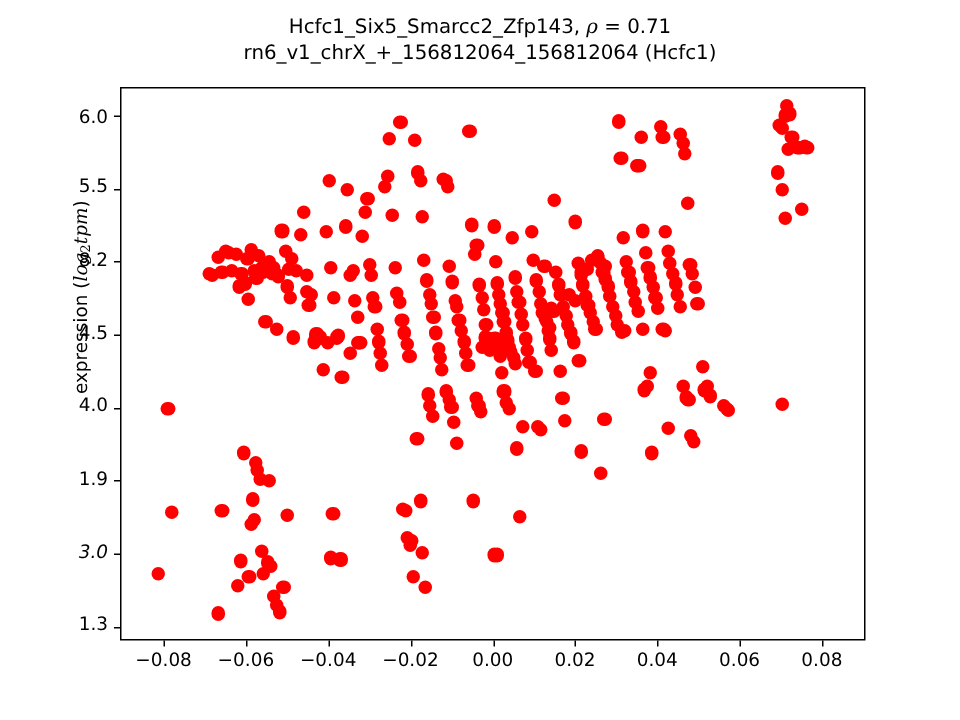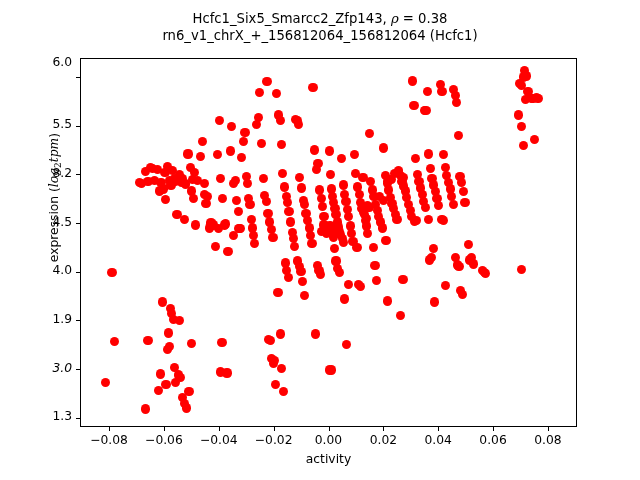--- a/index.html
+++ b/index.html
@@ -117,21 +117,21 @@
   }
   .mathit { font-style: italic; font-family: "DejaVu Serif", serif; }
   .sub { font-size: 0.72em; vertical-align: -0.25em; font-style: normal; font-family: "DejaVu Serif", serif; }
 </style>
 </head>
 <body>
 
 <div id="figure">
 
   <div id="title-block">
-    <span class="tline"><span>Hcfc1_Six5_Smarcc2_Zfp143, </span><span class="rho">ρ</span><span> = 0.38</span></span>
+    <span class="tline"><span>Hcfc1_Six5_Smarcc2_Zfp143, </span><span class="rho">ρ</span><span> = 0.71</span></span>
     <span class="tline">rn6_v1_chrX_+_156812064_156812064 (Hcfc1)</span>
   </div>
 
   <div id="plot-frame">
     <div id="points-layer">
         <div class="pt" style="left: 30.99px; top: 213.71px; background: rgb(255, 0, 0);"></div>
         <div class="pt" style="left: 24.69px; top: 323.73px; background: rgb(255, 0, 0);"></div>
         <div class="pt" style="left: 33.19px; top: 282.84px; background: rgb(255, 0, 0);"></div>
         <div class="pt" style="left: 58.15px; top: 123.16px; background: rgb(255, 0, 0);"></div>
         <div class="pt" style="left: 60.34px; top: 124.14px; background: rgb(255, 0, 0);"></div>
@@ -506,19 +506,18 @@
       <div class="ticklabel-y" style="top: 320.39px;">1.9</div>
       <div class="tick-y" style="top: 271.71px;"></div>
       <div class="ticklabel-y" style="top: 271.71px;">4.0</div>
       <div class="tick-y" style="top: 223.03px;"></div>
       <div class="ticklabel-y" style="top: 223.03px;">4.5</div>
       <div class="tick-y" style="top: 174.35px;"></div>
       <div class="ticklabel-y" style="top: 174.35px;">8.2</div>
       <div class="tick-y" style="top: 125.67px;"></div>
       <div class="ticklabel-y" style="top: 125.67px;">5.5</div>
       <div class="tick-y" style="top: 76.99px;"></div>
-      <div class="ticklabel-y" style="top: 63px;">6.0</div>
+      <div class="ticklabel-y" style="top: 79px;">6.0</div>
     </div>
 
-  <div id="xlabel">activity</div>
   <div id="ylabel"><span>expression (</span><span class="mathit">log</span><span class="sub">2</span><span class="mathit">tpm</span><span>)</span></div>
 
 </div>
 
 </body></html>

